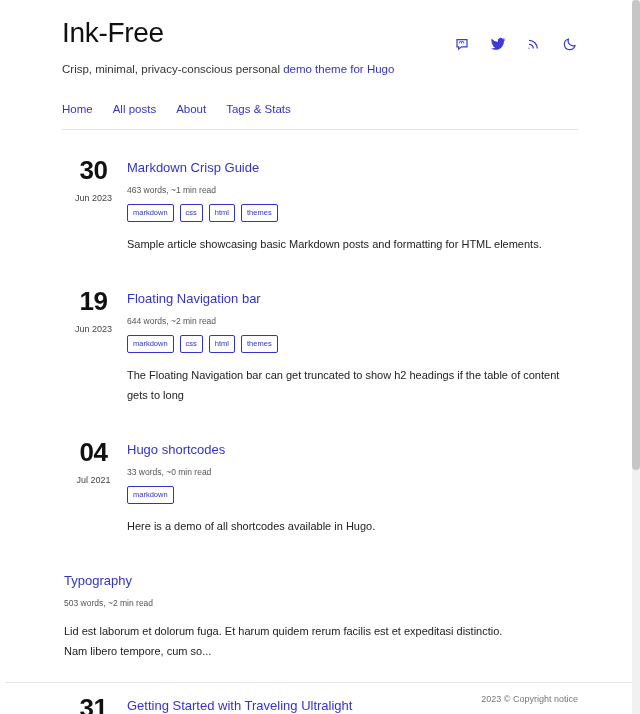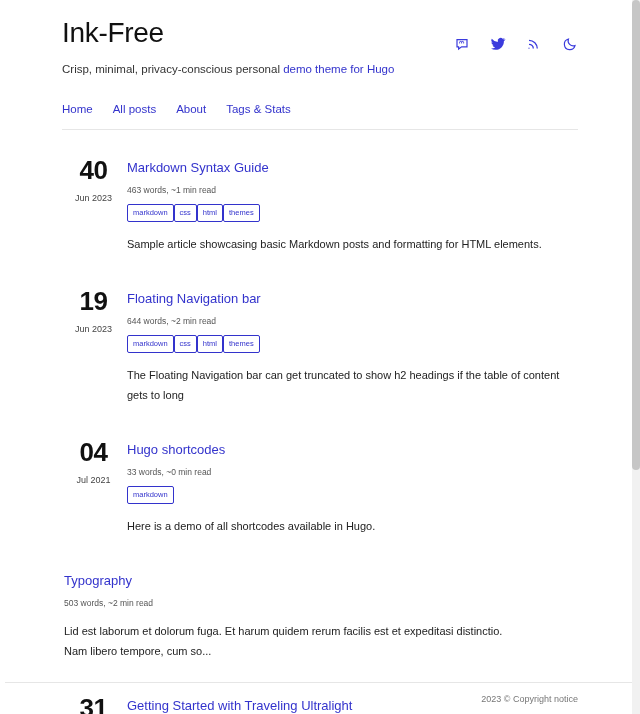--- a/index.html
+++ b/index.html
@@ -115,21 +115,21 @@
   }
   .post-meta {
     font-size: 8.5px;
     line-height: 12px;
     color: #555555;
     margin-top: 7px;
   }
   .tags {
     margin-top: 8px;
     display: flex;
-    gap: 0;
+    gap: 6px;
     flex-wrap: wrap;
   }
   .tag {
     font-size: 7.5px;
     line-height: 10px;
     color: #3333cc;
     border: 1px solid #3333cc;
     border-radius: 2px;
     padding: 3px 5px;
     text-decoration: none;
@@ -218,25 +218,25 @@
       <a href="#">All posts</a>
       <a href="#">About</a>
       <a href="#">Tags &amp; Stats</a>
     </nav>
   </header>
 
   <main class="posts">
 
     <article class="post">
       <div class="post-date">
-        <div class="post-day">40</div>
+        <div class="post-day">30</div>
         <div class="post-monthyear">Jun 2023</div>
       </div>
       <div class="post-body">
-        <a class="post-title" href="#">Markdown Syntax Guide</a>
+        <a class="post-title" href="#">Markdown Crisp Guide</a>
         <div class="post-meta">463 words, ~1 min read</div>
         <div class="tags">
           <a class="tag" href="#">markdown</a>
           <a class="tag" href="#">css</a>
           <a class="tag" href="#">html</a>
           <a class="tag" href="#">themes</a>
         </div>
         <p class="post-summary">Sample article showcasing basic Markdown posts and formatting for HTML elements.</p>
       </div>
     </article>

